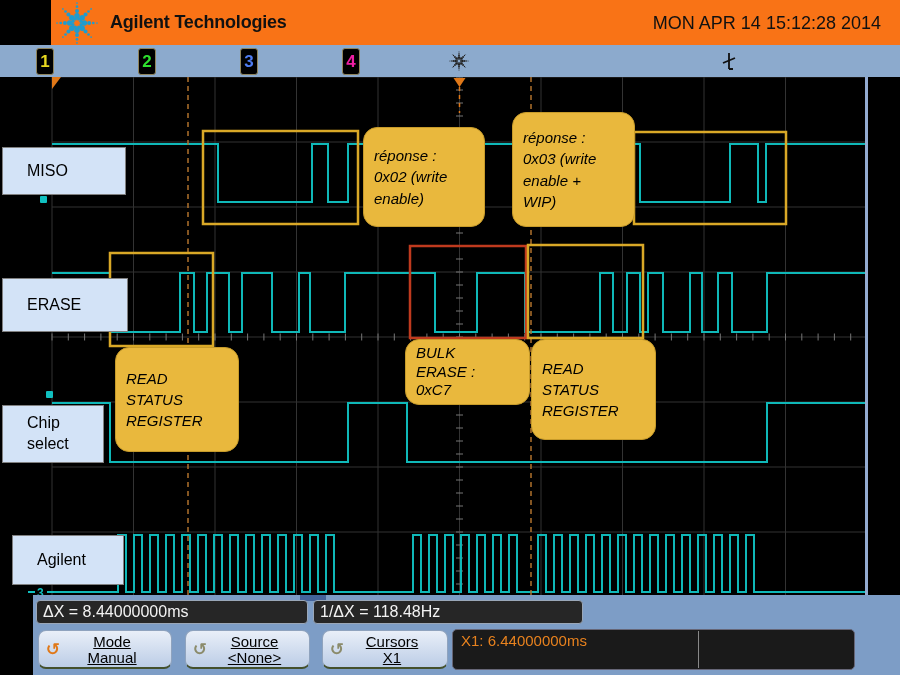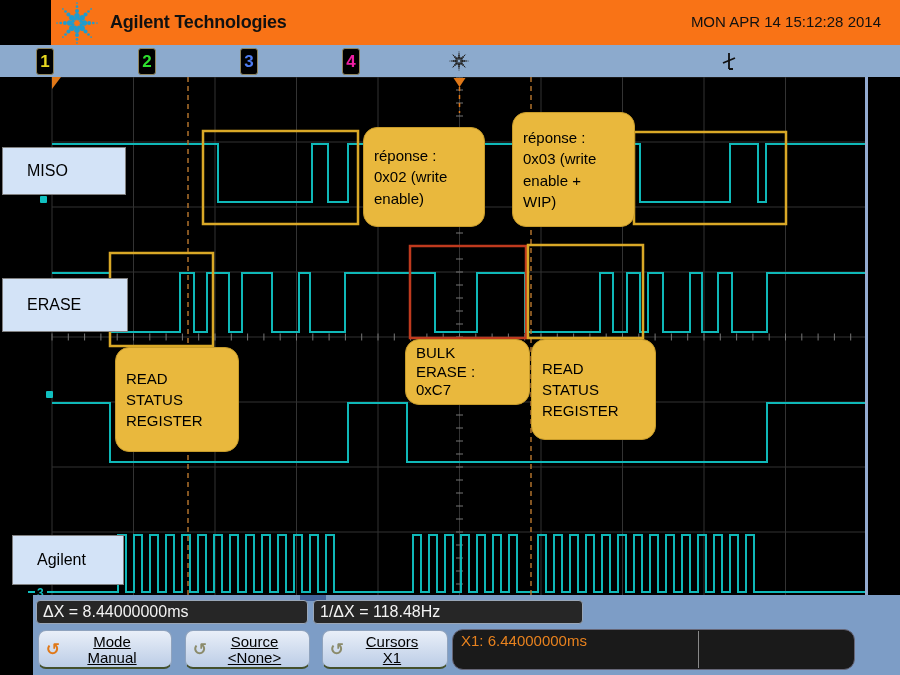--- a/index.html
+++ b/index.html
@@ -2,60 +2,60 @@
 <html><head>
 <meta charset="utf-8">
 <style>
   html,body{margin:0;padding:0;background:#000;}
   #screen{position:relative;width:900px;height:675px;background:#000;overflow:hidden;
           font-family:"Liberation Sans","DejaVu Sans",sans-serif;-webkit-font-smoothing:antialiased;}
   
   .title-bar{position:absolute;left:15px;top:0;width:900px;height:53px;background:#f97316;z-index:8;}
   .corner-block{position:absolute;left:0;top:0;width:36px;height:45px;background:#000;}
   .brand{position:absolute;left:95px;top:12px;font-size:18px;font-weight:bold;color:#111;letter-spacing:-0.2px;}
-  .datetime{position:absolute;right:34px;top:13px;font-size:15px;color:#111;}
+  .datetime{position:absolute;right:34px;top:13px;font-size:18px;color:#111;}
   
   .chan-bar{position:absolute;left:0;top:45px;width:900px;height:32px;background:#8caacd;z-index:8;}
   .badge{position:absolute;top:3px;width:16px;height:25px;background:#000;border:1px solid #8f845c;
          border-radius:3px;display:flex;align-items:center;justify-content:center;
          font-size:17px;font-weight:bold;}
   .sbar-item{position:absolute;top:0;height:32px;display:flex;align-items:center;color:#111;font-size:17px;}
   .unit-stack{display:inline-flex;flex-direction:column;justify-content:center;margin-left:1px;margin-top:3px;}
   .unit-stack span{font-size:9px;line-height:8px;font-weight:bold;}
   .dbadge{position:absolute;left:750px;top:48px;width:21px;height:26px;background:#000;border:1px solid #666;
           border-radius:2px;display:flex;align-items:center;justify-content:center;color:#18c8c8;
           font-size:14px;font-weight:bold;}
   .dbadge .sub{font-size:9px;margin-top:6px;}
   
   #wave-svg{position:absolute;left:0;top:0;width:900px;height:675px;z-index:2;pointer-events:none;}
   .right-edge{position:absolute;left:865px;top:77px;width:3px;height:524px;background:#93abd1;z-index:2;}
   .sig-label{position:absolute;background:#d3e3f7;border:1px solid #808080;color:#000;
              font-size:16px;line-height:1.3;display:flex;align-items:center;padding-left:24px;
              z-index:5;white-space:pre-line;}
   .callout{position:absolute;background:#e9b83d;border:1px solid #c79b2a;border-radius:14px;color:#000;
            font-size:15px;line-height:1.42;padding:6px 10px;display:flex;align-items:center;
-           z-index:6;white-space:pre-line;}
+           z-index:6;white-space:pre-line;font-style:italic;}
   .gnd-marker{position:absolute;width:7px;height:7px;background:#10c0c0;border-radius:1px;z-index:4;}
   .ch3-marker{position:absolute;color:#10c0c0;font-size:12px;font-weight:bold;z-index:4;}
   .ch3-dash{position:absolute;height:2px;background:#10c0c0;z-index:4;}
   
   .bottom-black{position:absolute;left:0;top:595px;width:33px;height:80px;background:#000;z-index:8;}
   .bottom-panel{position:absolute;left:33px;top:595px;width:867px;height:80px;background:#7d9dc6;z-index:7;}
   .ruler-tab{position:absolute;left:300px;top:595px;width:26px;height:6px;background:#44639a;z-index:8;}
   .meas-box{position:absolute;top:600px;height:24px;background:#262626;border:1px solid #9aa7b8;
             border-radius:4px;color:#f2f2f2;font-size:16px;display:flex;align-items:center;
             padding-left:6px;z-index:8;box-sizing:border-box;}
   .softkey{position:absolute;top:630px;height:39px;background:linear-gradient(#e9eff8,#bccde6);
            border:1px solid #8fa3be;border-bottom:2px solid #44502c;border-radius:8px;z-index:8;
            box-sizing:border-box;}
   .softkey .knob{position:absolute;left:7px;top:8px;font-size:17px;font-weight:bold;}
   .softkey .sk-text{position:absolute;left:14px;right:0;top:3px;text-align:center;color:#000;
                     font-size:15px;line-height:16px;white-space:pre-line;text-decoration:underline;}
   .readout-box{position:absolute;left:452px;top:629px;width:403px;height:41px;background:#1a1a1a;
-               border:1px solid #667;border-radius:11px;z-index:8;box-sizing:border-box;padding:2px 0 0 8px;}
+               border:1px solid #667;border-radius:5px;z-index:8;box-sizing:border-box;padding:2px 0 0 8px;}
   .readout-box .rline{font-size:15px;line-height:18px;color:#eee;}
   .readout-div{position:absolute;left:698px;top:631px;width:1px;height:37px;background:#888;z-index:9;}
 </style>
 </head>
 <body>
 
 <div id="screen">
 
   <svg id="wave-svg" viewBox="0 0 900 675">
       <line x1="52" y1="77" x2="52" y2="597" stroke="#333333" stroke-width="1"></line>
@@ -304,20 +304,22 @@
     <path d="M2 12 L14 7" stroke="#111" stroke-width="1.8" fill="none"></path>
   </svg>
   <div class="dbadge">
     <span>D</span>
       <span class="sub">4</span>
   </div>
   <div class="sbar-item" style="left:800px;top:45px">TTL</div>
 
   <div class="sig-label" style="left:2px;top:147px;width:98px;height:46px">MISO</div>
   <div class="sig-label" style="left:2px;top:278px;width:100px;height:52px">ERASE</div>
+  <div class="sig-label" style="left:2px;top:405px;width:76px;height:56px">Chip
+select</div>
   <div class="sig-label" style="left:12px;top:535px;width:86px;height:48px">Agilent</div>
 
   <div class="gnd-marker" style="left:40px;top:196px"></div>
   <div class="gnd-marker" style="left:46px;top:391px"></div>
   <div class="ch3-marker" style="left:37px;top:586px">3</div>
   <div class="ch3-dash" style="left:28px;top:591px;width:7px"></div>
   <div class="ch3-dash" style="left:47px;top:591px;width:7px"></div>
   <div class="ch3-dash" style="left:34px;top:599px;width:5px"></div>
   <div class="ch3-dash" style="left:44px;top:599px;width:5px"></div>
 

